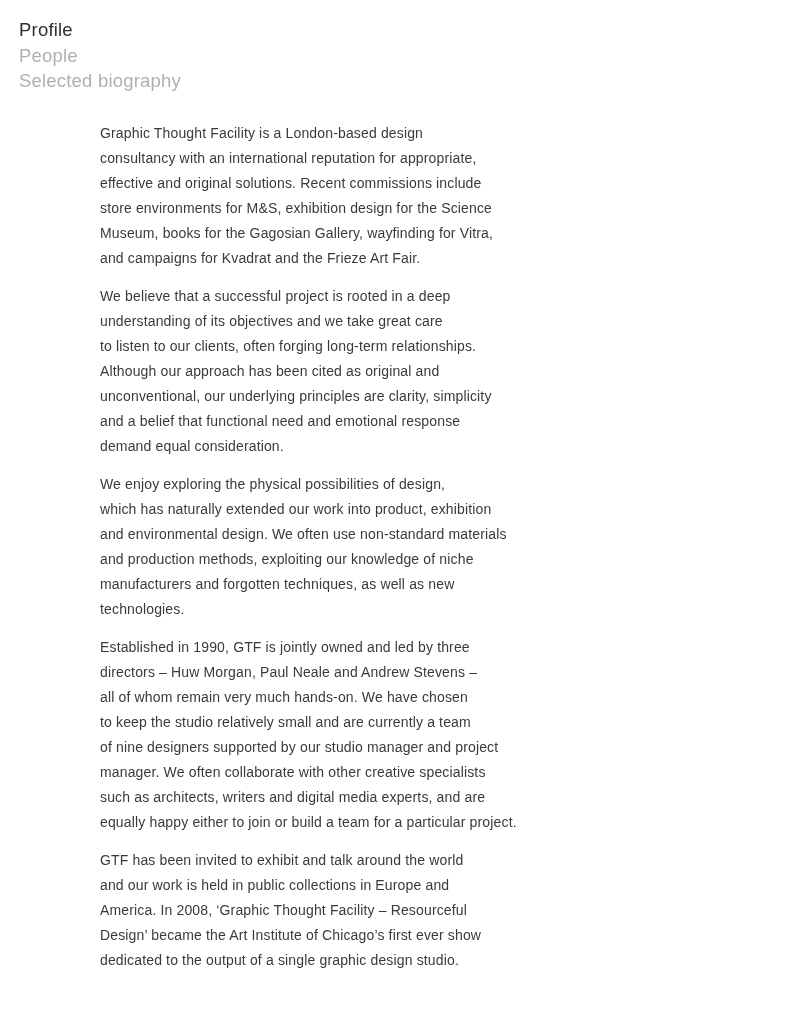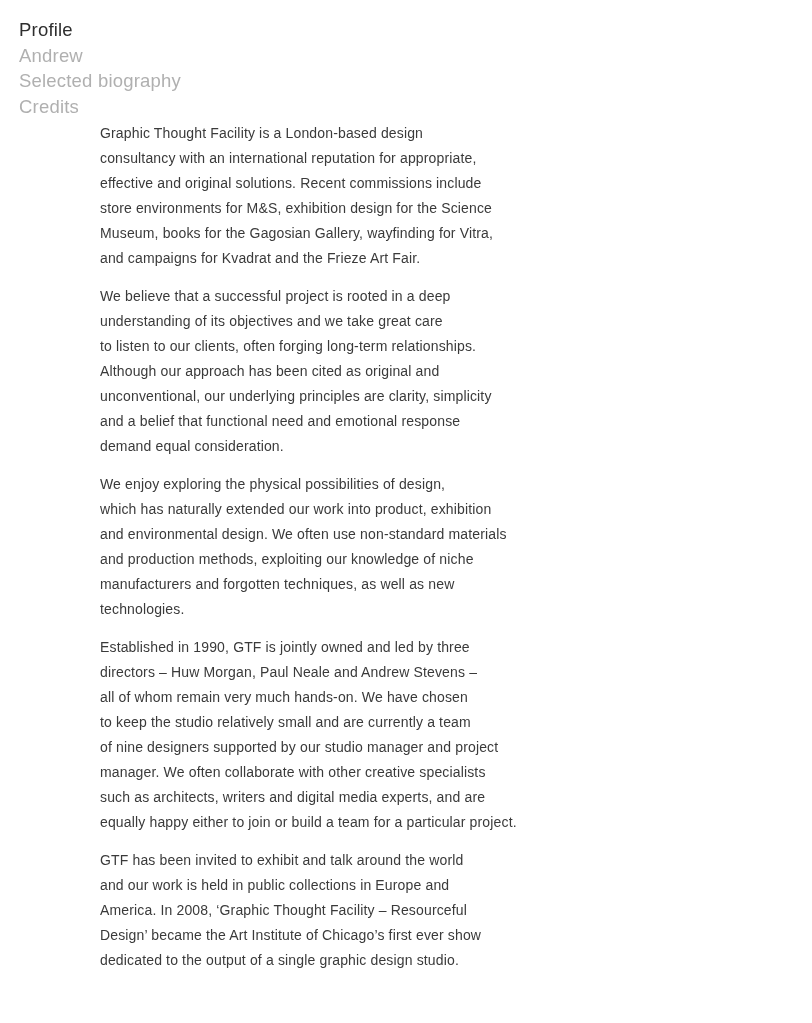--- a/index.html
+++ b/index.html
@@ -46,23 +46,22 @@
       color: #3a3a3a;
       white-space: pre-line;
       letter-spacing: 0.15px;
     }
   </style>
 </head>
 <body>
 
 <ul class="nav">
   <li class="active">Profile</li>
-  <li>Andrew</li>
+  <li>People</li>
   <li>Selected biography</li>
-  <li>Credits</li>
 </ul>
 
 <div class="content">
   <p>Graphic Thought Facility is a London-based design
 consultancy with an international reputation for appropriate,
 effective and original solutions. Recent commissions include
 store environments for M&amp;S, exhibition design for the Science
 Museum, books for the Gagosian Gallery, wayfinding for Vitra,
 and campaigns for Kvadrat and the Frieze Art Fair.</p>
   <p>We believe that a successful project is rooted in a deep

